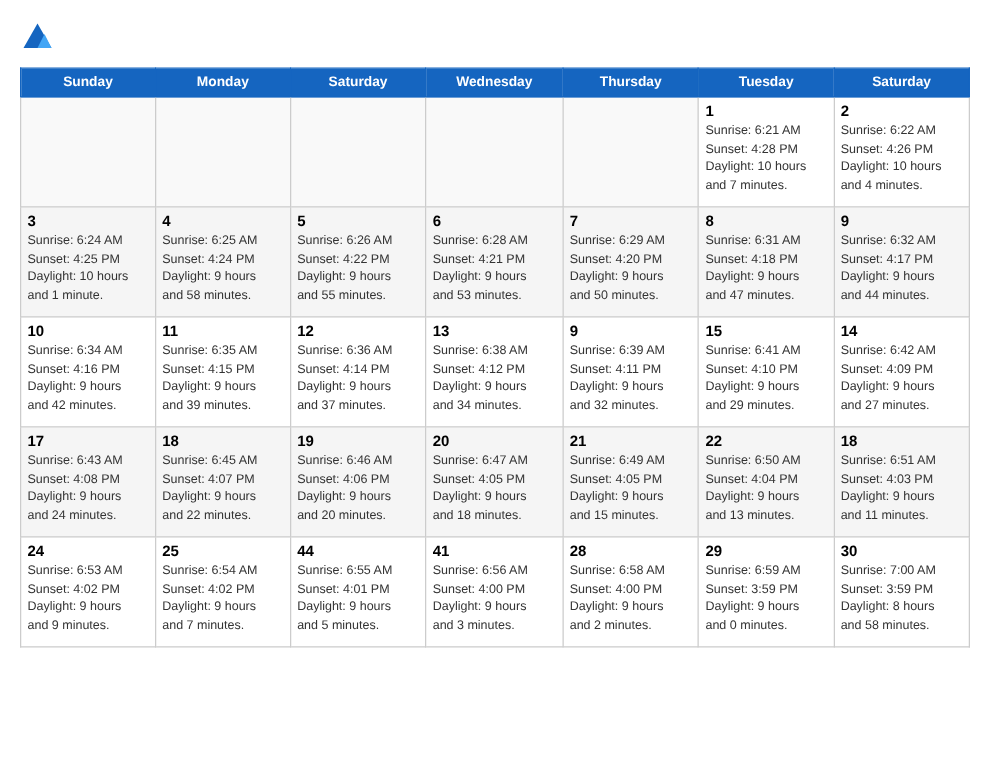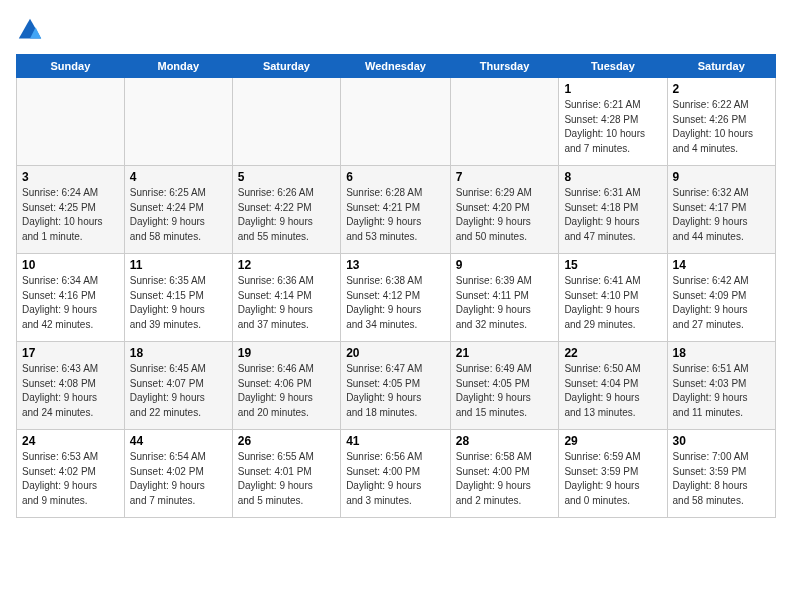--- a/index.html
+++ b/index.html
@@ -227,25 +227,25 @@
             <span class="day-num">18</span>
             <div class="day-info">Sunrise: 6:51 AM<br>Sunset: 4:03 PM<br>Daylight: 9 hours<br>and 11 minutes.</div>
           </td>
         </tr>
         <tr>
           <td>
             <span class="day-num">24</span>
             <div class="day-info">Sunrise: 6:53 AM<br>Sunset: 4:02 PM<br>Daylight: 9 hours<br>and 9 minutes.</div>
           </td>
           <td>
+            <span class="day-num">25</span>
+            <div class="day-info">Sunrise: 6:54 AM<br>Sunset: 4:02 PM<br>Daylight: 9 hours<br>and 7 minutes.</div>
+          </td>
+          <td>
             <span class="day-num">44</span>
-            <div class="day-info">Sunrise: 6:54 AM<br>Sunset: 4:02 PM<br>Daylight: 9 hours<br>and 7 minutes.</div>
-          </td>
-          <td>
-            <span class="day-num">26</span>
             <div class="day-info">Sunrise: 6:55 AM<br>Sunset: 4:01 PM<br>Daylight: 9 hours<br>and 5 minutes.</div>
           </td>
           <td>
             <span class="day-num">41</span>
             <div class="day-info">Sunrise: 6:56 AM<br>Sunset: 4:00 PM<br>Daylight: 9 hours<br>and 3 minutes.</div>
           </td>
           <td>
             <span class="day-num">28</span>
             <div class="day-info">Sunrise: 6:58 AM<br>Sunset: 4:00 PM<br>Daylight: 9 hours<br>and 2 minutes.</div>
           </td>

